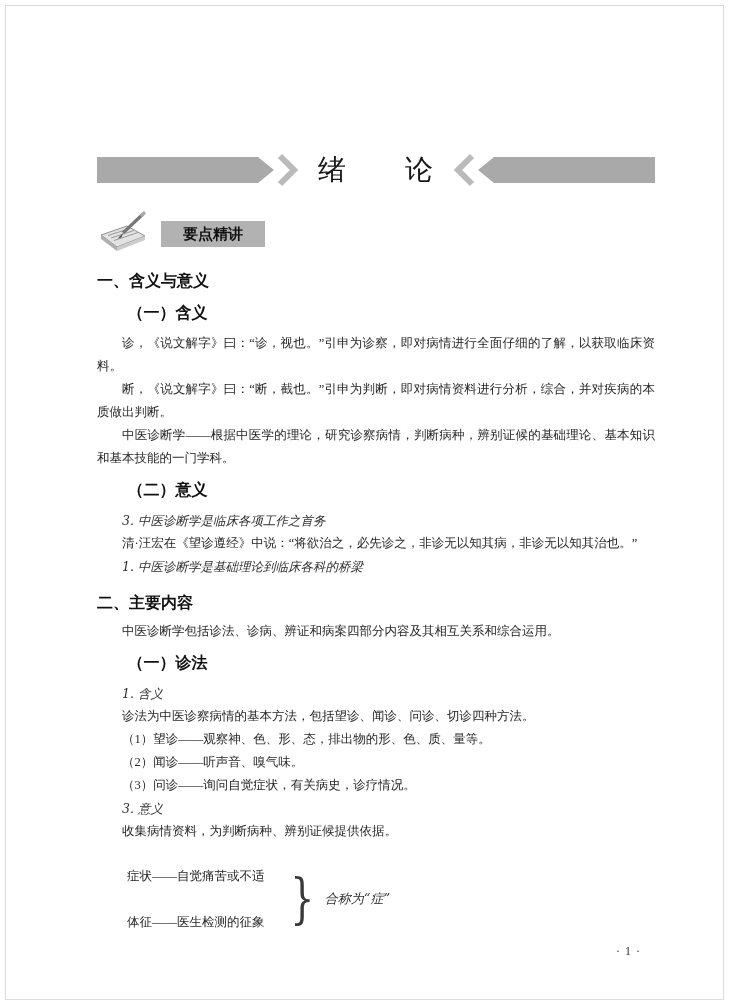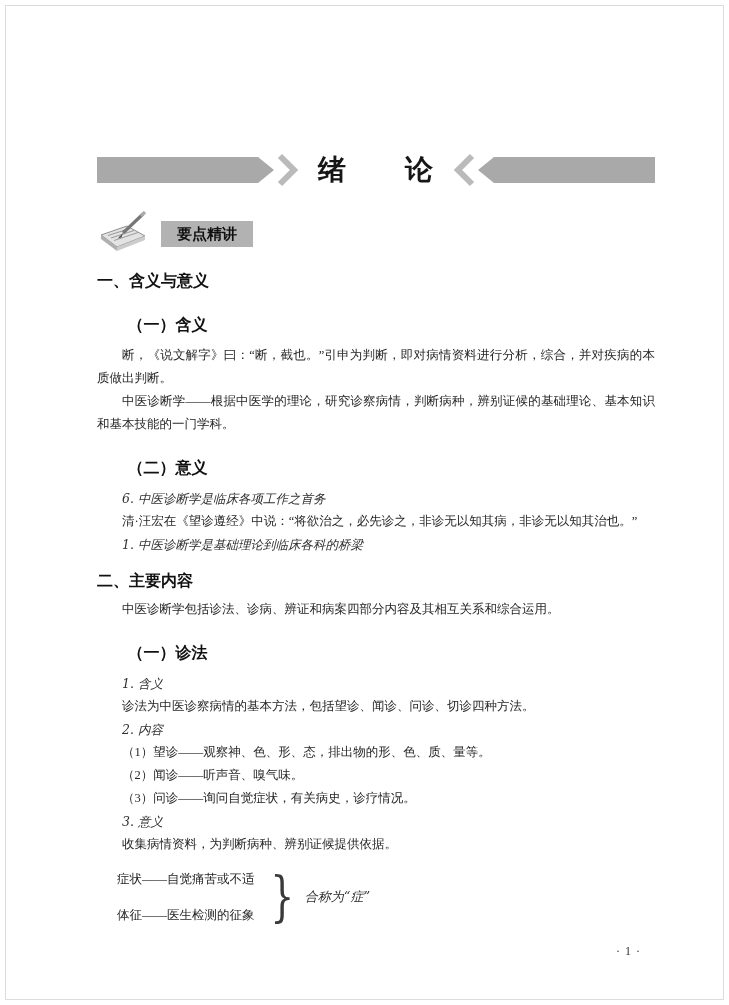--- a/index.html
+++ b/index.html
@@ -31,57 +31,57 @@
   .bar-right {
     flex: 1;
     clip-path: polygon(16px 0, 100% 0, 100% 100%, 16px 100%, 0 50%);
   }
   .chevron { display: flex; align-items: center; }
   .chevron svg { display: block; }
   .chev-l { margin-left: 2px; margin-right: 8px; }
   .chev-r { margin-right: 2px; margin-left: 8px; }
   .banner-title {
     font-family: "Liberation Sans", sans-serif;
-    font-weight: bold; font-size: 28px; color: #161616;
+    font-weight: normal; font-size: 28px; color: #161616;
     margin: 0 10px; white-space: pre; letter-spacing: 1px;
   }
 
   
   .tools { margin-top: 22px; height: 44px; display: flex; align-items: center; gap: 10px; }
   .badge {
     background: #b2b2b2; color: #101010;
     font-family: "Liberation Sans", sans-serif;
     font-weight: bold; font-size: 15px;
-    padding: 3px 16px; line-height: 20px;
+    padding: 3px 22px; line-height: 20px;
   }
 
   
   .h1 {
     font-family: Liberation Sans, sans-serif;
     font-weight: bold; font-size: 16px; color: #111;
     margin: 13px 0 5px 0; line-height: 24px;
   }
   .h2 {
     font-family: "Liberation Sans", sans-serif;
     font-weight: bold; font-size: 16px; color: #111;
-    margin: 20px 0 7px 0; line-height: 24px; text-indent: 1.9em;
+    margin: 8px 0 7px 0; line-height: 24px; text-indent: 1.9em;
   }
   .p {
     font-size: 12.5px; line-height: 23px;
     text-indent: 2em; text-align: justify; margin: 0;
   }
   .kai {
     font-family: "DejaVu Serif", serif; font-style: italic;
     font-size: 12.5px; line-height: 23px;
     text-indent: 2em; margin: 0; color: #303030;
   }
 
   
   .brace-group { display: flex; align-items: center; margin: 2px 0 0 14px; }
-  .brace-line { font-size: 12.5px; line-height: 30px; margin: 6px; }
+  .brace-line { font-size: 12.5px; line-height: 30px; margin: 16px; }
   .brace-glyph {
     font-family: "DejaVu Serif", serif;
     font-size: 54px; line-height: 1; color: #3a3a3a;
     transform: scaleX(0.7); margin: 0 0 0 4px;
   }
   .brace-label {
     font-family: "DejaVu Serif", serif; font-style: italic;
     font-size: 13px; color: #303030; margin-left: 6px;
   }
 
@@ -125,32 +125,32 @@
         <line x1="46" y1="3" x2="26" y2="22" stroke="#777777" stroke-width="3.2"></line>
         <polygon points="26,22 22,26 21,27.5 24.5,26.5" fill="#555555"></polygon>
         <line x1="48" y1="1" x2="44" y2="5" stroke="#aaaaaa" stroke-width="3.2"></line>
       </svg>
     </span>
     <span class="badge">要点精讲</span>
   </div>
 
   <div class="h1">一、含义与意义</div>
   <div class="h2">（一）含义</div>
+  <p class="p">诊，《说文解字》曰：“诊，视也。”引申为诊察，即对病情进行全面仔细的了解，以获取临床资料。</p>
   <p class="p">断，《说文解字》曰：“断，截也。”引申为判断，即对病情资料进行分析，综合，并对疾病的本质做出判断。</p>
   <p class="p">中医诊断学——根据中医学的理论，研究诊察病情，判断病种，辨别证候的基础理论、基本知识和基本技能的一门学科。</p>
   <div class="h2">（二）意义</div>
-  <p class="kai">6. 中医诊断学是临床各项工作之首务</p>
+  <p class="kai">3. 中医诊断学是临床各项工作之首务</p>
   <p class="p">清·汪宏在《望诊遵经》中说：“将欲治之，必先诊之，非诊无以知其病，非诊无以知其治也。”</p>
   <p class="kai">1. 中医诊断学是基础理论到临床各科的桥梁</p>
   <div class="h1">二、主要内容</div>
   <p class="p">中医诊断学包括诊法、诊病、辨证和病案四部分内容及其相互关系和综合运用。</p>
   <div class="h2">（一）诊法</div>
   <p class="kai">1. 含义</p>
   <p class="p">诊法为中医诊察病情的基本方法，包括望诊、闻诊、问诊、切诊四种方法。</p>
-  <p class="kai">2. 内容</p>
   <p class="p">（1）望诊——观察神、色、形、态，排出物的形、色、质、量等。</p>
   <p class="p">（2）闻诊——听声音、嗅气味。</p>
   <p class="p">（3）问诊——询问自觉症状，有关病史，诊疗情况。</p>
   <p class="kai">3. 意义</p>
   <p class="p">收集病情资料，为判断病种、辨别证候提供依据。</p>
 
   <div class="brace-group">
     <div>
       <p class="brace-line">症状——自觉痛苦或不适</p>
       <p class="brace-line">体征——医生检测的征象</p>

